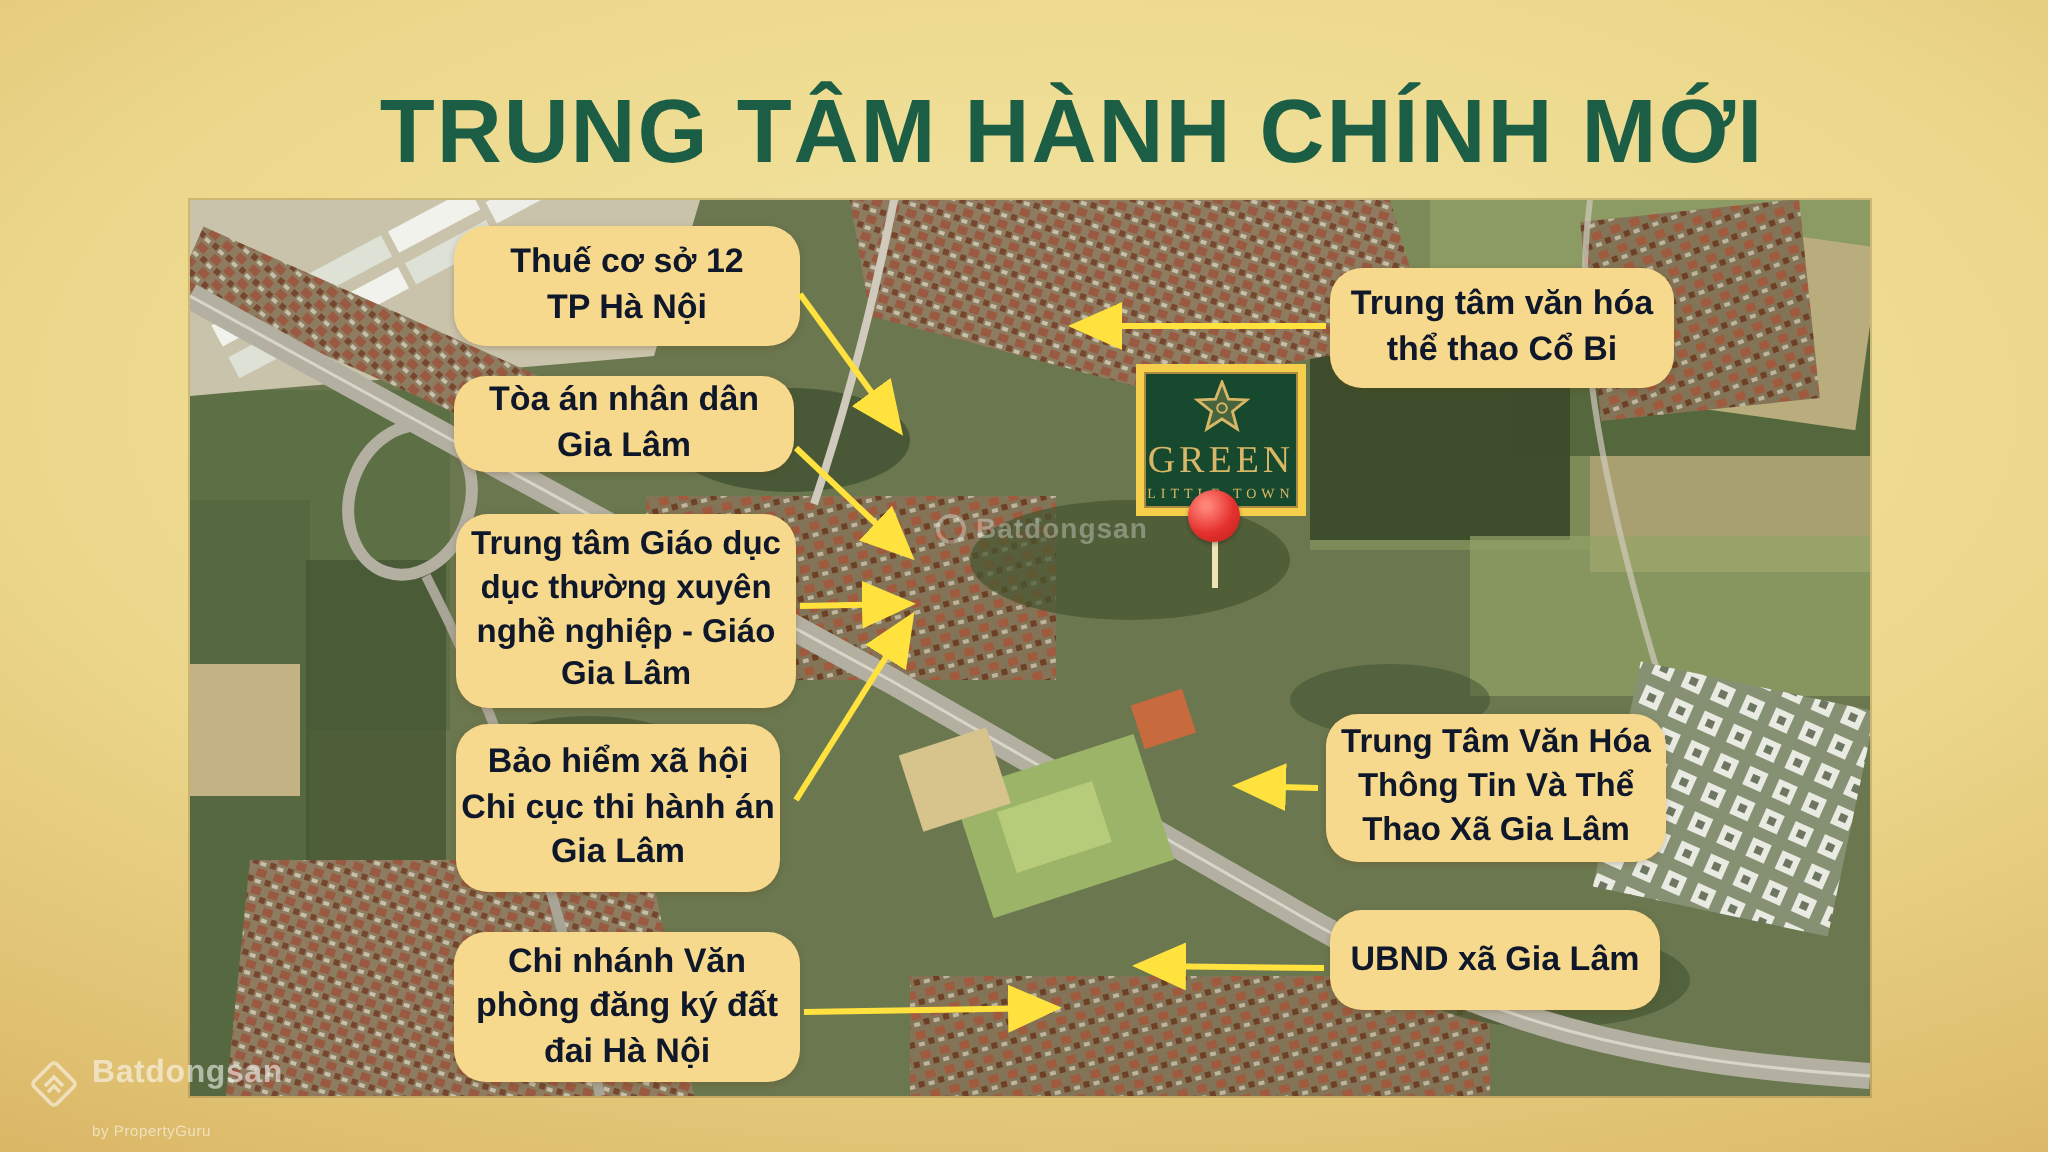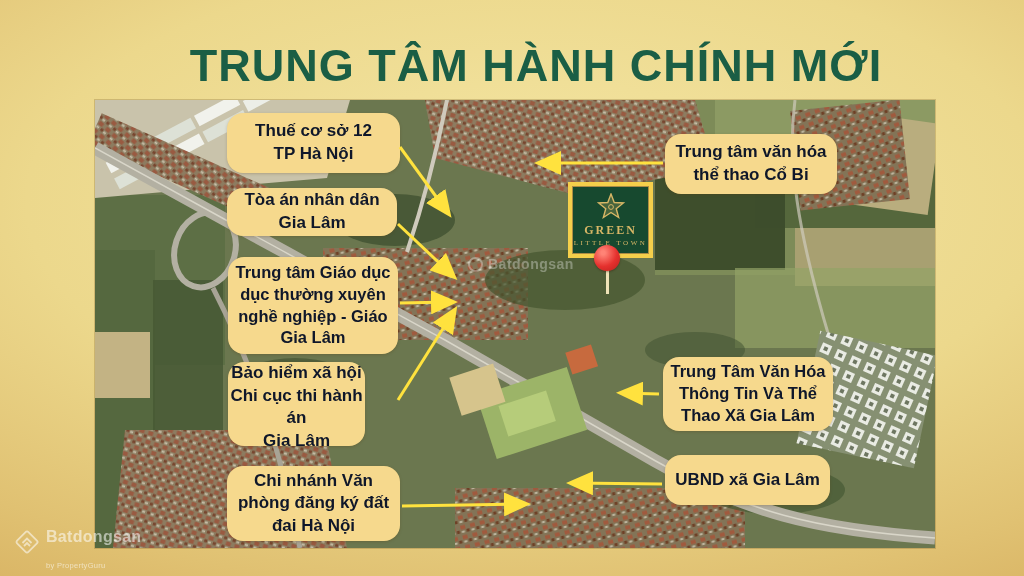--- a/index.html
+++ b/index.html
@@ -23,35 +23,35 @@
   
   .callout{
     position:absolute;background:#f6d98d;border-radius:16px;
     display:flex;flex-direction:column;align-items:center;justify-content:center;
     color:#0f172a;font-weight:700;font-size:17px;line-height:1.33;text-align:center;
     box-shadow:0 1px 3px rgba(90,60,10,.25);
   }
   .c1{left:227px;top:113px;width:173px;height:60px;}
   .c2{left:227px;top:188px;width:170px;height:48px;}
   .c3{left:228px;top:257px;width:170px;height:97px;font-size:16.5px;}
-  .c4{left:228px;top:362px;width:137px;height:84px;justify-content:space-between;}
+  .c4{left:228px;top:362px;width:162px;height:84px;}
   .c5{left:227px;top:466px;width:173px;height:75px;}
   .c6{left:665px;top:134px;width:172px;height:60px;}
   .c7{left:663px;top:357px;width:170px;height:74px;font-size:16.5px;}
   .c8{left:665px;top:455px;width:165px;height:50px;}
   
   .arrows{position:absolute;left:0;top:0;width:1024px;height:576px;pointer-events:none;}
   
   .logo{
     position:absolute;left:568px;top:182px;width:85px;height:76px;
     background:#17492f;border:4px solid #f5cf4b;box-sizing:border-box;
     display:flex;flex-direction:column;align-items:center;justify-content:center;
     box-shadow:inset 0 0 0 1px #ab8b44;
   }
-  .logo .name{font-family:"Liberation Serif",serif;font-weight:bold;color:#d8b766;font-size:12px;letter-spacing:2px;margin-top:2px;}
+  .logo .name{font-family:"Liberation Serif",serif;font-weight:normal;color:#d8b766;font-size:19px;letter-spacing:2px;margin-top:2px;}
   .logo .subname{font-family:"Liberation Serif",serif;color:#d8b766;font-size:7px;letter-spacing:2.5px;margin-top:1px;}
   .pin-stem{position:absolute;left:606px;top:266px;width:3px;height:28px;background:#efe3b8;}
   .pin{
     position:absolute;left:594px;top:245px;width:26px;height:26px;border-radius:50%;
     background:radial-gradient(circle at 35% 30%, #ff8376 8%, #e5312e 55%, #b9201b 100%);
     box-shadow:0 1px 2px rgba(60,20,10,.4);
   }
   
   .map-wm{
     position:absolute;left:468px;top:256px;display:flex;align-items:center;gap:5px;

